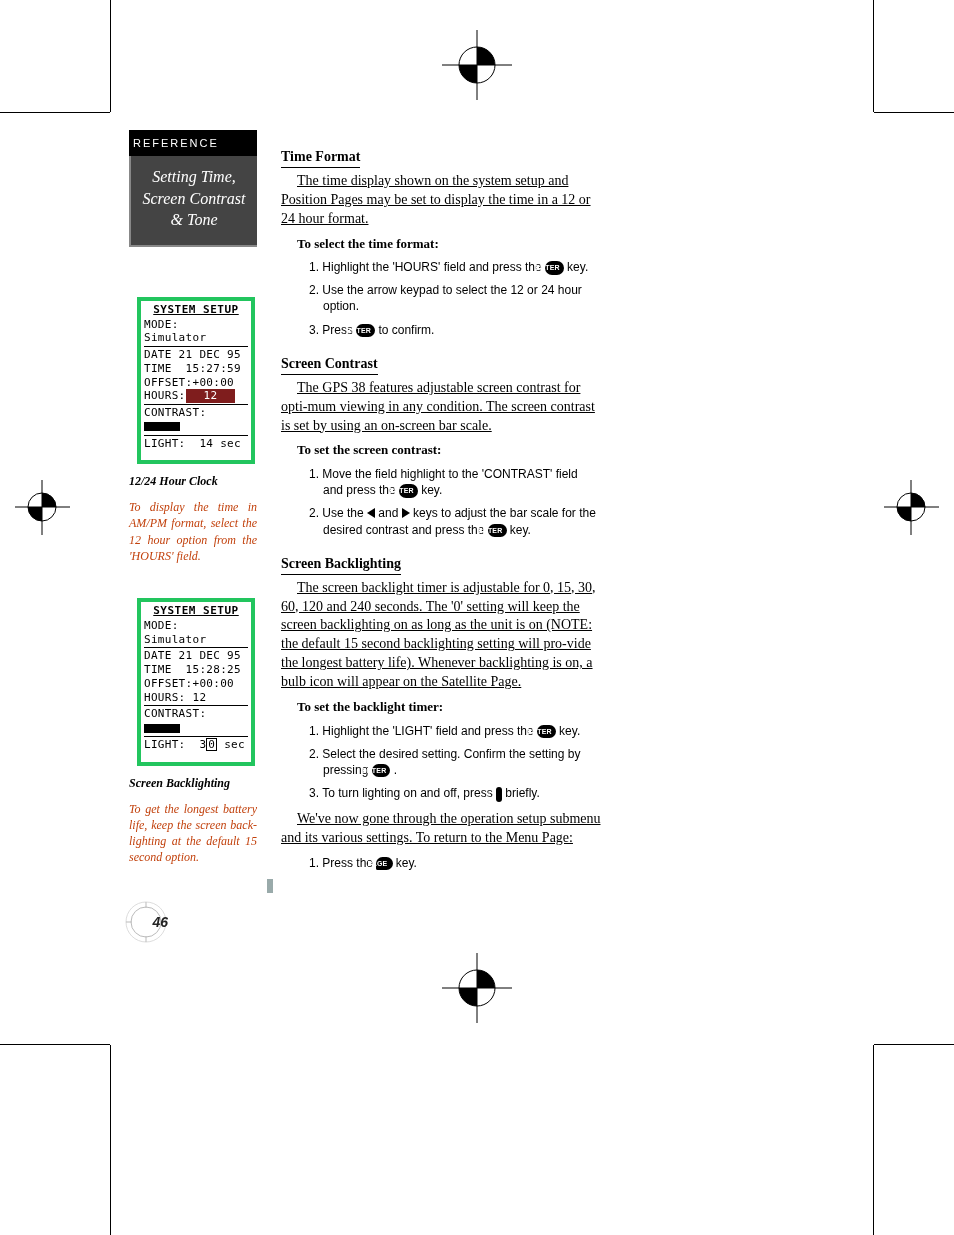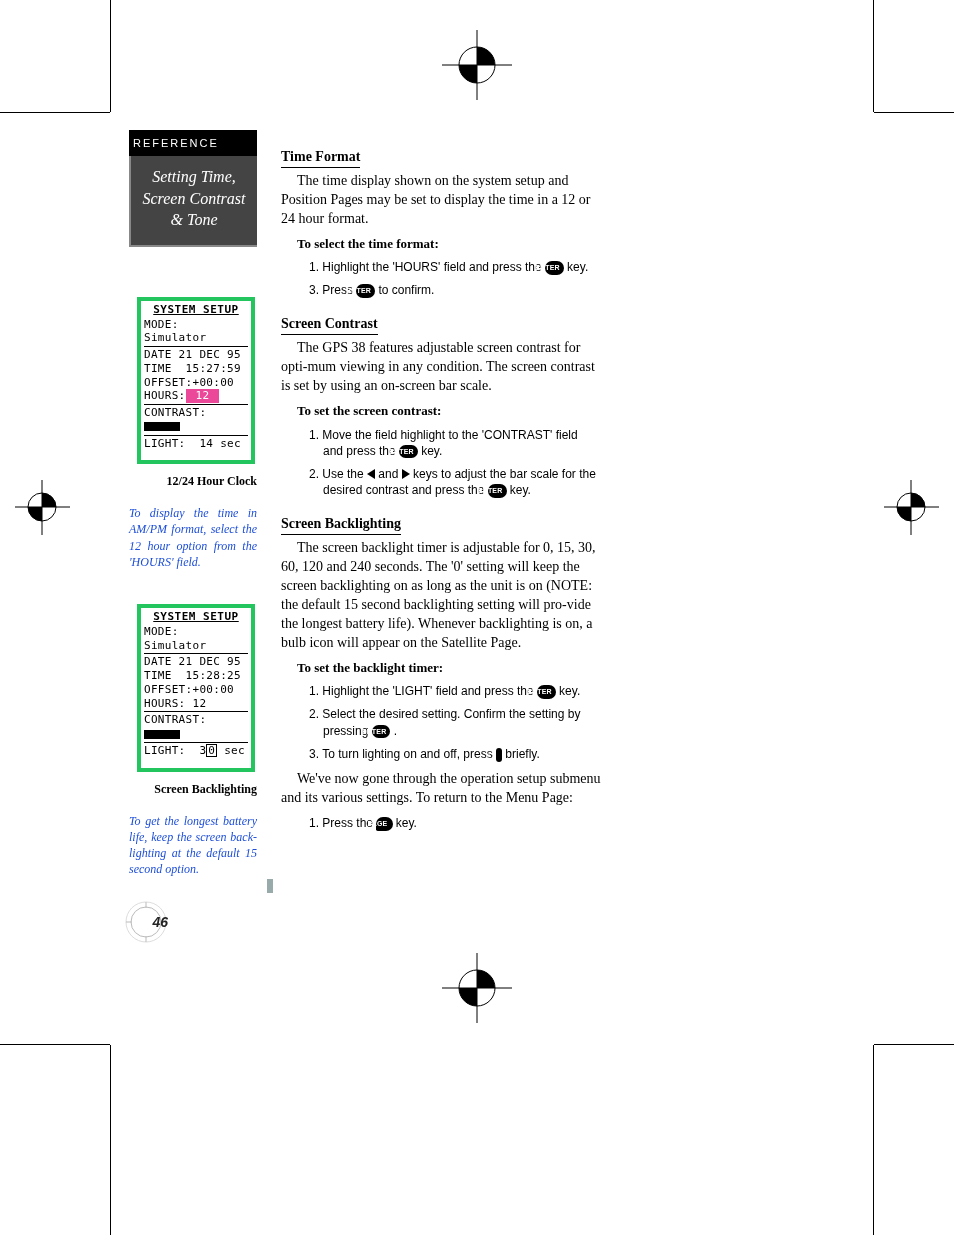--- a/index.html
+++ b/index.html
@@ -44,36 +44,36 @@
     font-family: 'Lucida Console', Monaco, monospace;
     font-size: 11px;
     line-height: 1.25;
     padding: 2px 3px 10px;
     letter-spacing: 0.3px;
     margin-left: 8px;
   }
   .lcd .hdr { text-decoration: underline; text-align: center; font-weight: 600; margin-bottom: 1px; letter-spacing: 0.5px; }
   .lcd .row { white-space: pre; }
   .lcd .sep { border-top: 1px solid #000; margin: 1px 0; }
-  .lcd .inv { background: #ec4899; color: #fff; padding: 0 10px; display: inline-block; }
+  .lcd .inv { background: #7f1d1d; color: #fff; padding: 0 18px; display: inline-block; }
   .lcd .bar { display: inline-block; width: 36px; height: 9px; background: #000; vertical-align: middle; }
   .lcd .cursor-digit { border: 1px solid #000; padding: 0 1px; display: inline-block; line-height: 1; }
-  .lcd-caption { font-weight: bold; font-size: 12px; text-align: right; margin-top: 10px; }
-  .lcd-note { font-style: italic; font-size: 12px; color: #1d4ed8; margin-top: 16px; line-height: 1.35; text-align: justify; text-align-last: left; }
+  .lcd-caption { font-style: italic; font-weight: bold; font-size: 12px; text-align: left; margin-top: 10px; }
+  .lcd-note { font-style: italic; font-size: 12px; color: #c2410c; margin-top: 10px; line-height: 1.35; text-align: justify; text-align-last: left; }
 
   .lcd2 { margin-top: 34px; }
 
   .page-num-badge { position: absolute; left: -5px; top: 770px; width: 44px; height: 44px; }
   .page-num-badge .n { position: absolute; left: 0; top: 0; width: 44px; text-align: right; line-height: 44px; font-weight: bold; font-style: italic; font-size: 14px; font-family: Arial, sans-serif; color: #222; }
   .page-num-badge svg { position: absolute; left: 0; top: 0; }
 
   
   .main { position: absolute; left: 152px; top: 18px; width: 320px; font-size: 14px; line-height: 1.35; }
   .h { font-weight: bold; font-size: 14px; border-bottom: 1px solid #000; display: inline-block; margin-bottom: 4px; }
-  .para { text-indent: 16px; margin-bottom: 6px; }
+  .para { text-indent: 16px; margin-bottom: 6px; text-decoration: underline; }
   .sub { font-weight: bold; font-size: 13px; margin: 0 0 6px 16px; }
   .steps { font-family: Arial, Helvetica, sans-serif; font-size: 12px; margin-left: 28px; }
   .steps .step { margin: 7px 0; line-height: 1.35; text-indent: -14px; padding-left: 14px; }
   .key {
     display: inline-block; background: #000; color: #fff; font-size: 7px; font-weight: bold;
     border-radius: 8px; padding: 2px 4px; vertical-align: 1px; font-family: Arial, sans-serif;
     letter-spacing: 0.2px;
   }
   .key-page { border-radius: 8px 8px 8px 2px; padding: 2px 5px; }
   .key-light { border-radius: 3px; padding: 2px 3px; font-size: 8px; }
@@ -200,20 +200,21 @@
       </div>
     </div>
 
     <div class="main">
 
       <div class="h">Time Format</div>
       <div class="para">The time display shown on the system setup and Position Pages may be set to display the time in a 12 or 24 hour format.</div>
       <div class="sub">To select the time format:</div>
       <div class="steps">
         <div class="step"><span>1. Highlight the 'HOURS' field and press the </span><span class="key">ENTER</span><span> key.</span></div>
+        <div class="step">2. Use the arrow keypad to select the 12 or 24 hour option.</div>
         <div class="step"><span>3. Press </span><span class="key">ENTER</span><span> to confirm.</span></div>
       </div>
 
       <div class="section-gap"></div>
       <div class="h">Screen Contrast</div>
       <div class="para">The GPS 38 features adjustable screen contrast for opti-mum viewing in any condition. The screen contrast is set by using an on-screen bar scale.</div>
       <div class="sub">To set the screen contrast:</div>
       <div class="steps">
         <div class="step"><span>1. Move the field highlight to the 'CONTRAST' field and press the </span><span class="key">ENTER</span><span> key.</span></div>
         <div class="step"><span>2. Use the </span><span class="tri tri-l"></span><span> and </span><span class="tri tri-r"></span><span> keys to adjust the bar scale for the desired contrast and press the </span><span class="key">ENTER</span><span> key.</span></div>

